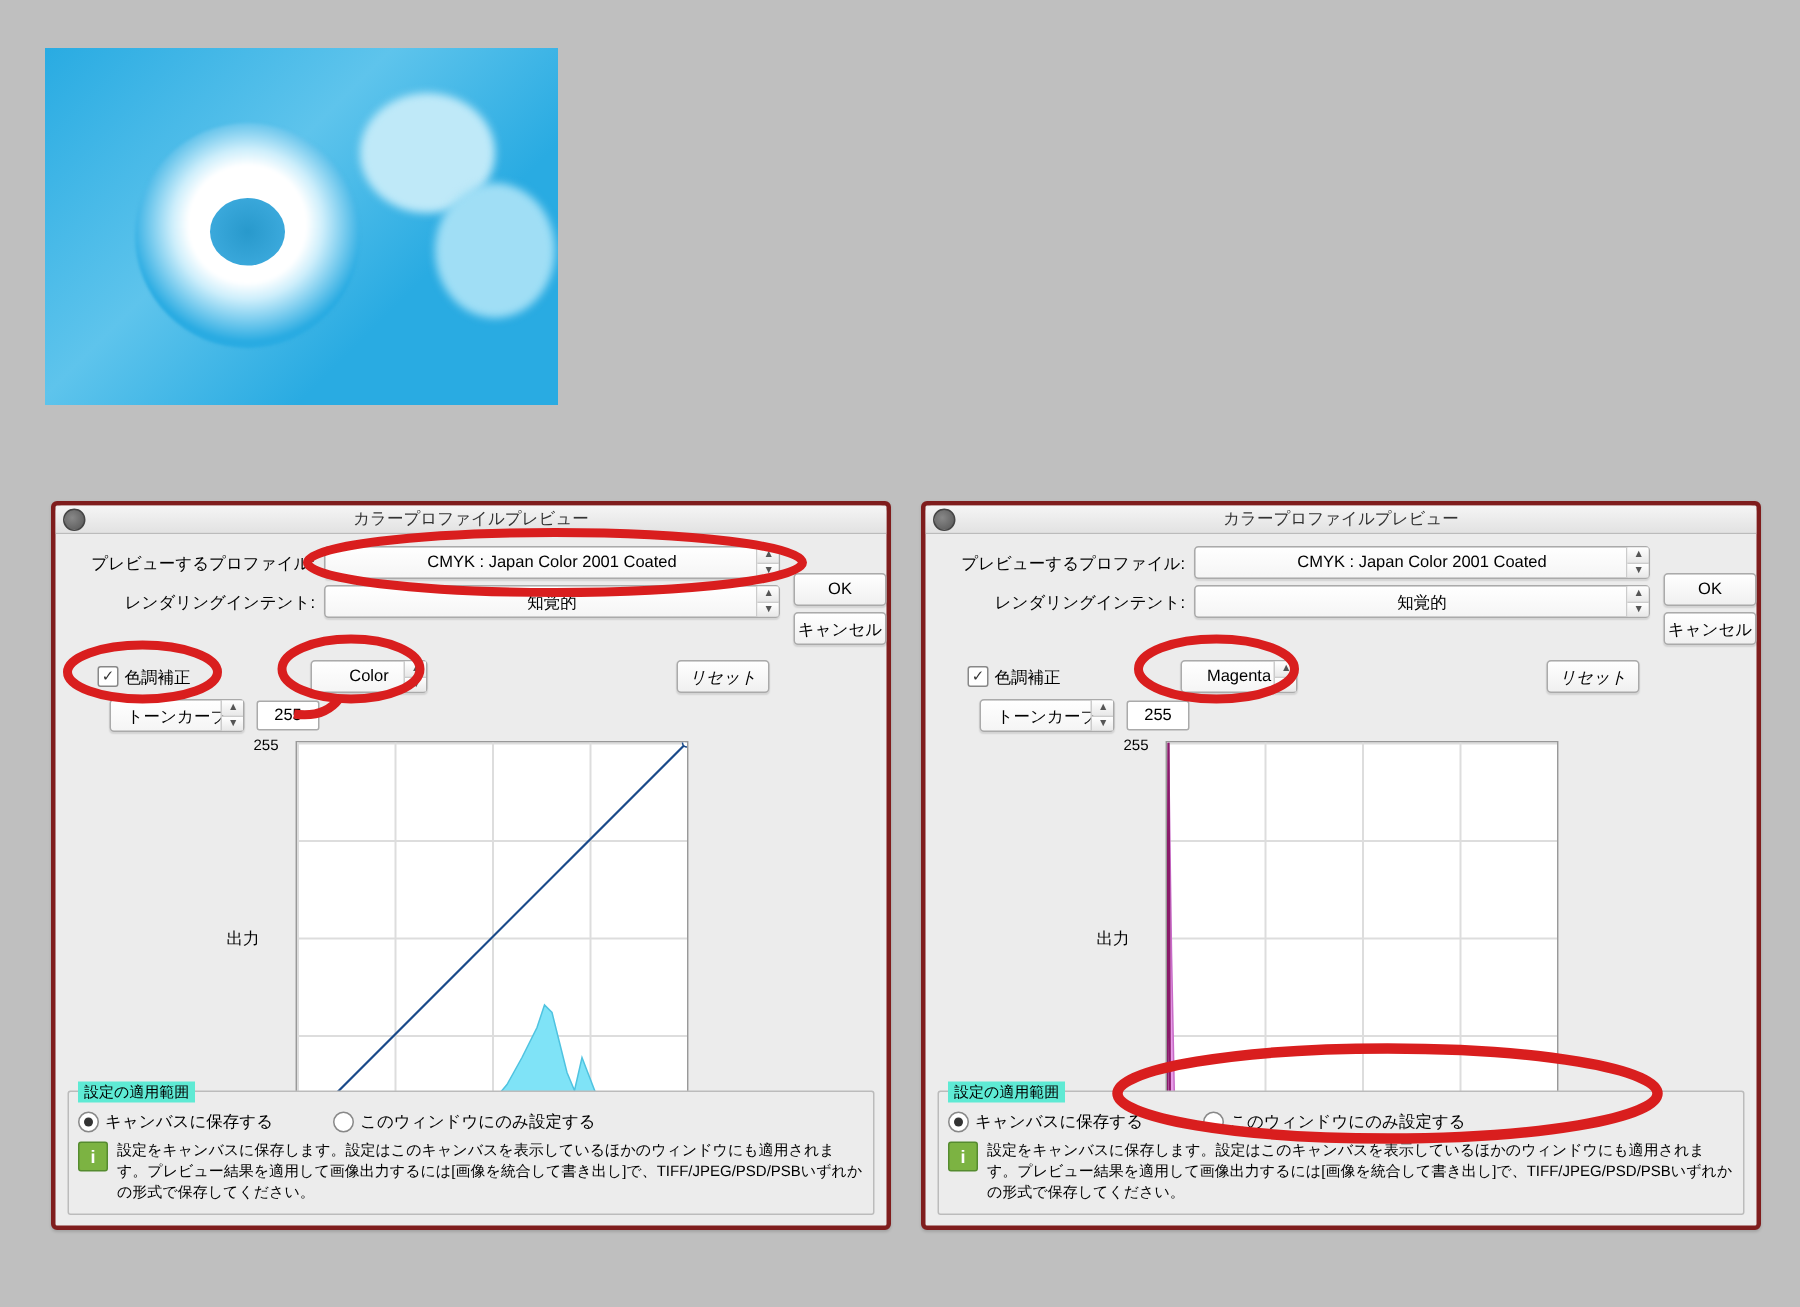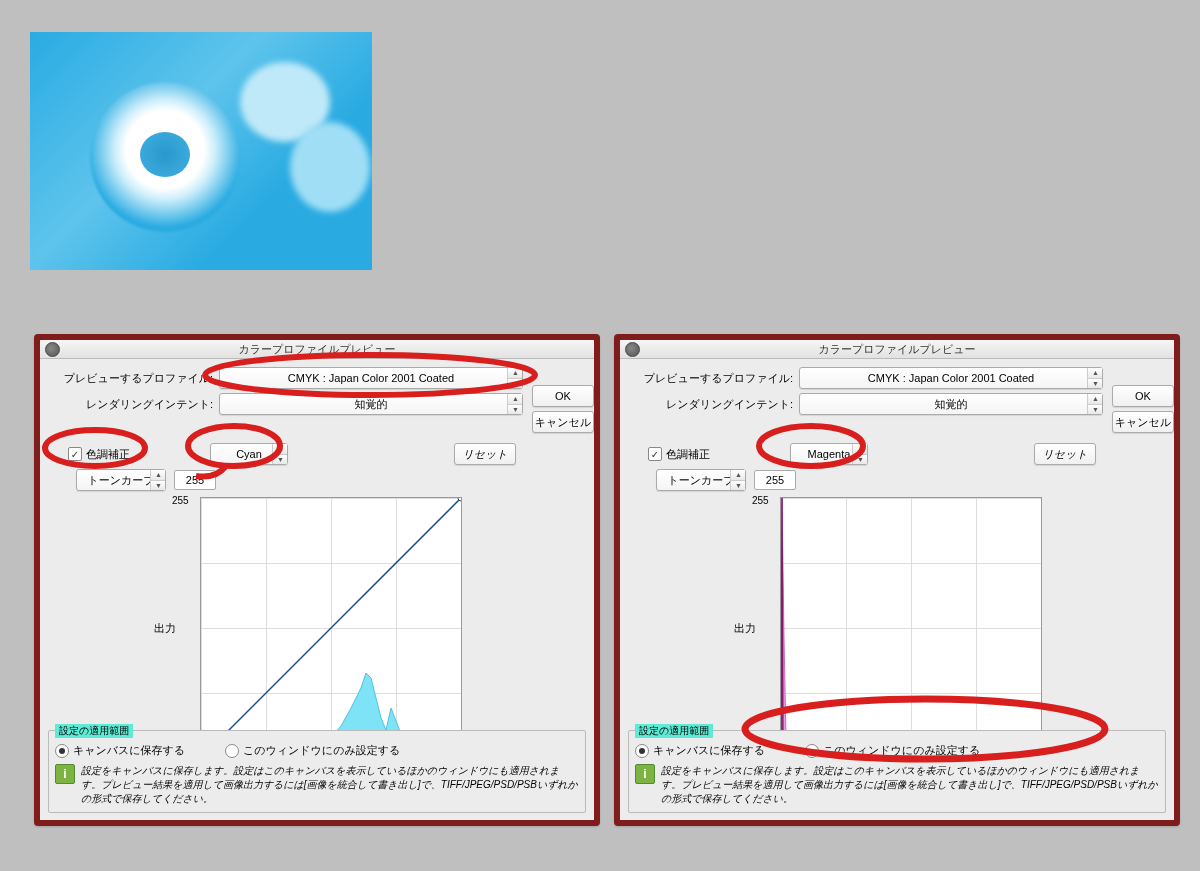--- a/index.html
+++ b/index.html
@@ -43,21 +43,21 @@
 .blob {
   position: absolute;
   border-radius: 50%;
   filter: blur(3px);
 }
 .dialog {
   position: absolute;
   width: 554px;
   height: 480px;
   background: #ececec;
-  border: 6px solid #7f1d1d;
+  border: 3px solid #7f1d1d;
   border-radius: 4px;
   box-shadow: 0 1px 2px rgba(0,0,0,0.15);
 }
 .dialog-title {
   height: 18px;
   line-height: 18px;
   text-align: center;
   font-size: 11px;
   color: #333;
   background: linear-gradient(#f5f5f5, #e2e2e2);
@@ -264,21 +264,20 @@
   align-items: center;
   justify-content: center;
   font-weight: bold;
   font-size: 12px;
   border: 1px solid #558b2f;
   flex-shrink: 0;
 }
 .info-text {
   font-size: 10px;
   line-height: 1.4;
-  font-style: italic;
 }
 svg.anno { position: absolute; overflow: visible; }
 </style>
 </head>
 <body>
 
 <div class="preview-image">
   <div class="flower"></div>
   <div class="flower-center"></div>
   <div class="blob" style="left:210px;top:30px;width:90px;height:80px;background:#bfe9f8;"></div>
@@ -318,21 +317,21 @@
 
     <div style="height:24px;"></div>
 
     <div class="row" style="gap:20px;">
       <div class="check-row" style="margin-left:20px;">
         <span class="checkbox">✓</span>
         <span>色調補正</span>
       </div>
       <div style="width:40px;"></div>
       <div class="dropdown med">
-        <span>Cyan</span>
+        <span>Color</span>
         <div class="spinner">
             <span class="spin-arrow" style="top:1px;">▲</span>
             <span class="spin-arrow" style="bottom:1px;">▼</span>
           </div>
       </div>
       <div style="flex:1"></div>
       <div class="btn reset" style="margin-right:70px;">リセット</div>
     </div>
 
     <div class="row" style="gap:8px;">

